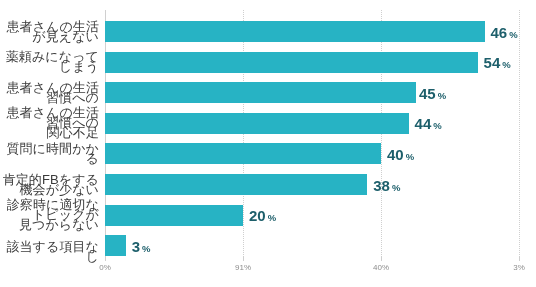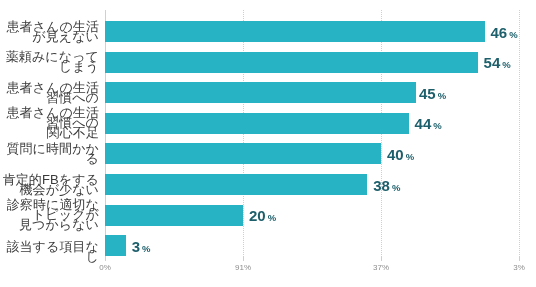--- a/index.html
+++ b/index.html
@@ -188,18 +188,18 @@
       <div class="cat-label" style="top: 205.1px; color: rgb(59, 59, 59); padding-left: 20px;"><span>診察時に適切なトピックが</span><span class="line2">見つからない</span></div>
       <div class="cat-label" style="top: 242px; color: rgb(59, 59, 59);"><span>該当する項目なし</span></div>
     </div>
 
   <div class="x-axis">
       <div class="tick-mark" style="left: 0px;"></div>
       <div class="tick-label" style="left: 0px; color: rgb(141, 141, 141);">0%</div>
       <div class="tick-mark" style="left: 138px;"></div>
       <div class="tick-label" style="left: 138px; color: rgb(141, 141, 141);">91%</div>
       <div class="tick-mark" style="left: 276px;"></div>
-      <div class="tick-label" style="left: 276px; color: rgb(141, 141, 141);">37%</div>
+      <div class="tick-label" style="left: 276px; color: rgb(141, 141, 141);">40%</div>
       <div class="tick-mark" style="left: 414px;"></div>
       <div class="tick-label" style="left: 414px; color: rgb(141, 141, 141);">3%</div>
     </div>
 
 </div>
 
 </body></html>

